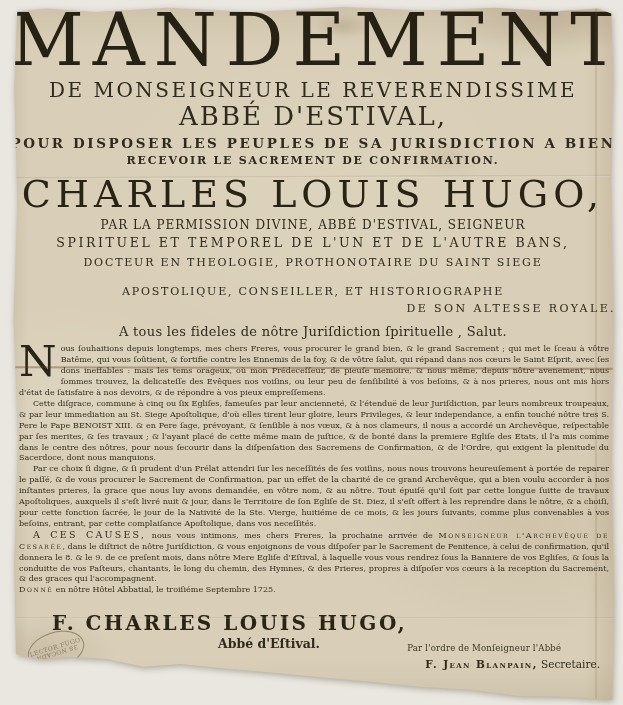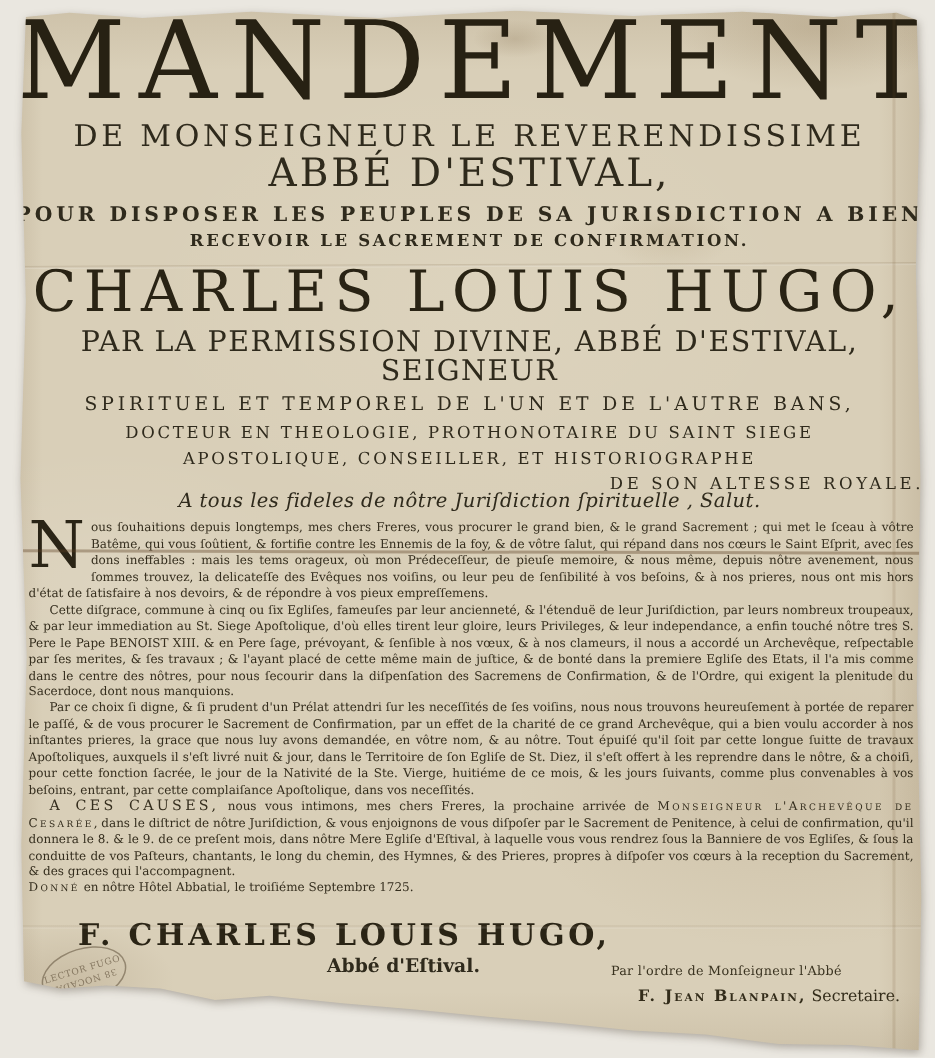--- a/index.html
+++ b/index.html
@@ -47,26 +47,26 @@
   .crease-vert { left: 585px; top: 0; width: 2px; height: 100%;
     background: rgba(110,85,50,0.14); }
 
   .header { text-align: center; padding-top: 1px; }
   .t-main   { font-size: 72px; line-height: 0.96; letter-spacing: 9px; color: #272113; }
   .t-line2  { font-size: 20px; line-height: 1; letter-spacing: 2.5px; margin-top: 5px; }
   .t-line3  { font-size: 26px; line-height: 1; letter-spacing: 2px; margin-top: 3px; }
   .t-line4  { font-size: 13.5px; line-height: 1; letter-spacing: 2.6px; margin-top: 8px; font-weight: bold; }
   .t-line5  { font-size: 11px; line-height: 1; letter-spacing: 1.8px; margin-top: 4px; font-weight: bold; }
   .t-name   { font-size: 38px; line-height: 1; letter-spacing: 5px; margin-top: 9px; color: #292314; }
-  .t-sub1   { font-size: 19px; line-height: 1; letter-spacing: 1px; margin-top: 6px; }
+  .t-sub1   { font-size: 12px; line-height: 1; letter-spacing: 1px; margin-top: 6px; }
   .t-sub2   { font-size: 12.5px; line-height: 1; letter-spacing: 2.6px; margin-top: 6px; font-weight: normal; }
   .t-sub3   { font-size: 11px; line-height: 1; letter-spacing: 1.8px; margin-top: 8px; }
-  .t-sub4   { font-size: 11px; line-height: 1; letter-spacing: 1.8px; margin-top: 6px; }
+  .t-sub4   { font-size: 11px; line-height: 1; letter-spacing: 1.8px; margin-top: 18px; }
   .t-sub5   { font-size: 11px; line-height: 1; letter-spacing: 2.4px; margin-top: 6px; text-align: right; }
-  .t-salut  { font-size: 13px; line-height: 1.1; letter-spacing: 0.3px; font-style: italic; }
+  .t-salut  { font-size: 13px; line-height: 1.1; margin-top: 11px; letter-spacing: 0.3px; }
 
   .doc-body {
     margin: 5px 7px 0 9px;
     text-align: justify;
     font-size: 8px; line-height: 10.9px;
     color: #342d1d;
   }
   .doc-body p { margin: 0; }
   .indent { text-indent: 14px; }
   .dropcap {

